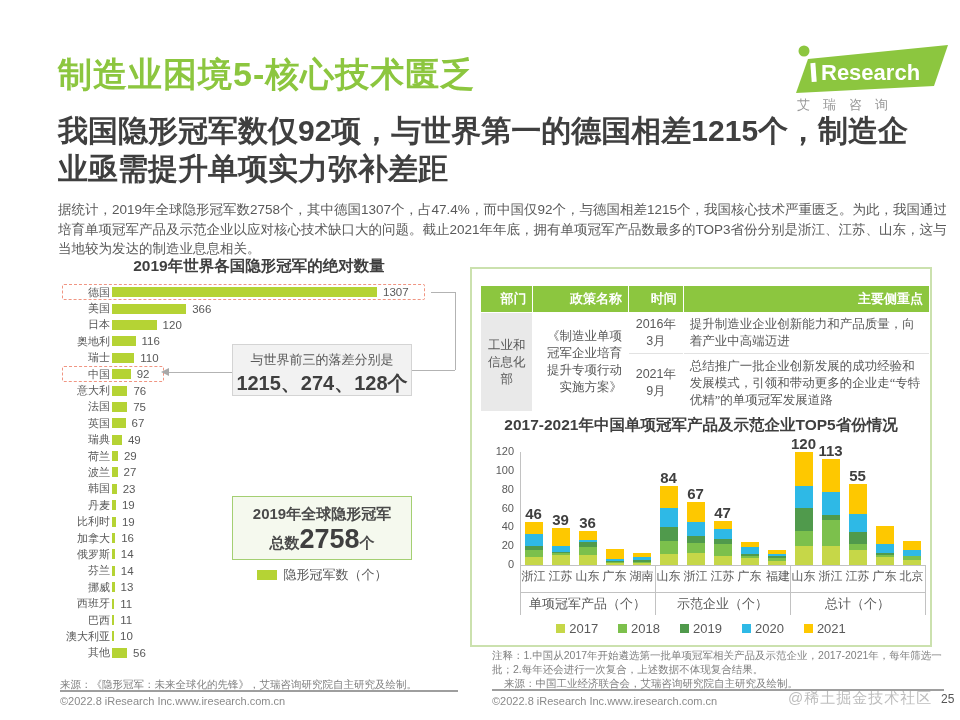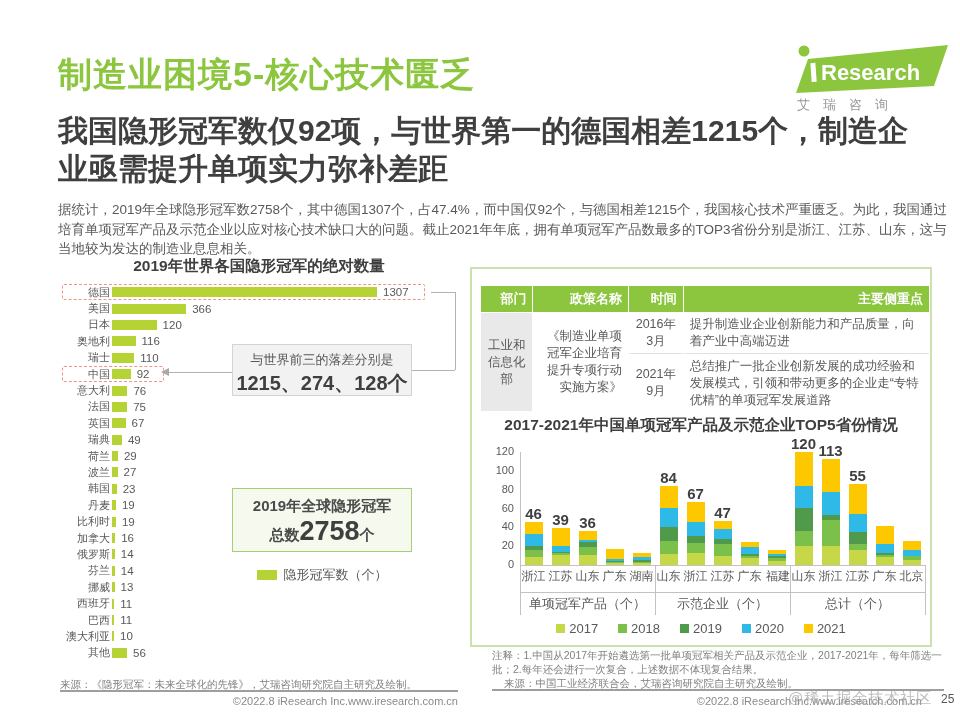--- a/index.html
+++ b/index.html
@@ -20,58 +20,58 @@
   .lrow{position:relative;height:16.4px;display:flex;align-items:center;}
   .lrow-label{width:48px;text-align:right;font-size:11px;color:#595959;flex:0 0 48px;}
   .lrow-bar{height:10px;background:#b5d334;margin-left:2px;flex:0 0 auto;}
   .lrow-val{margin-left:6px;font-size:11.5px;color:#595959;text-align:center;}
   .dash{position:absolute;left:0;top:0;bottom:0;border:1px dashed #f09582;border-radius:2px;}
   .conn{border-color:#b3b3b3;}
   .callout1{left:172px;top:88px;width:180px;height:52px;background:#f2f2f2;border:1px solid #d4d4d4;
             text-align:center;padding-top:6px;box-sizing:border-box;}
   .callout1 .l1{font-size:13px;color:#595959;}
   .callout1 .l2{font-size:20px;font-weight:bold;color:#3f3f3f;margin-top:1px;}
-  .callout2{left:172px;top:232px;width:180px;height:64px;background:#f5f9ee;border:1px solid #a4cf72;
+  .callout2{left:172px;top:240px;width:180px;height:64px;background:#f5f9ee;border:1px solid #a4cf72;
             text-align:center;padding-top:8px;box-sizing:border-box;}
   .callout2 .l1{font-size:15px;font-weight:bold;color:#4a4a4a;}
   .callout2 .l2{font-size:15px;font-weight:bold;color:#4a4a4a;margin-top:0px;}
   .callout2 .huge{font-size:27px;font-weight:bold;color:#3f3f3f;}
   .llegend{left:172px;top:310px;width:180px;display:flex;align-items:center;justify-content:center;gap:7px;}
   .llegend .sw{width:20px;height:10px;background:#b5d334;}
   .llegend .tx{font-size:13px;color:#595959;}
   
   .rbox{left:470px;top:267px;width:462px;height:380px;border:2px solid #cbe1ae;box-sizing:border-box;}
   .rbox-title{position:absolute;left:0;top:-12px;width:100%;text-align:center;}
   .rbox-title span{background:#fff;padding:0 12px;font-size:16.5px;font-weight:bold;color:#3f3f3f;}
   .ptable{position:absolute;left:8px;top:16px;border-collapse:separate;border-spacing:1px;}
   .ptable th{background:#8cc63f;color:#fff;font-size:13px;font-weight:bold;text-align:right;
              padding:4px 6px;height:16px;}
   .ptable td{font-size:12.5px;color:#595959;line-height:1.35;padding:3px 6px;vertical-align:middle;}
   .ptable .dept{background:#e9e9e9;text-align:center;width:40px;}
   .ptable .policy{text-align:right;width:84px;}
   .ptable .time{text-align:center;width:42px;}
-  .ptable .focus{width:238px;}
+  .ptable .focus{width:238px;font-family:Liberation Serif, serif;}
   .ptable .rsep{border-bottom:1px solid #e2e2e2;}
   .schart-title{position:absolute;left:0;top:146px;width:100%;text-align:center;
                 font-size:15.5px;font-weight:bold;color:#3f3f3f;}
   .schart{position:absolute;left:0;top:0;right:0;bottom:0;}
   .ytick{position:absolute;font-size:11px;color:#595959;width:30px;text-align:right;}
   .axline{position:absolute;background:#c2c2c2;}
   .sbar{position:absolute;display:flex;flex-direction:column;width:18px;}
   .sbar .seg{width:100%;}
   .stot{position:absolute;width:40px;text-align:center;font-size:15px;font-weight:bold;color:#3f3f3f;}
   .prov{position:absolute;text-align:center;font-size:12px;color:#595959;top:299px;}
   .grplab{position:absolute;text-align:center;font-size:13px;color:#595959;top:326px;}
   .slegend{position:absolute;left:0;top:352px;width:100%;display:flex;justify-content:center;gap:20px;}
   .slegend .it{display:flex;align-items:center;gap:4px;font-size:13px;color:#595959;}
   .slegend .sq{width:9px;height:9px;}
   
   .srcline{font-size:10.5px;color:#808080;}
   .uline{height:0;border-bottom:2px solid #9e9e9e;}
-  .foot{font-size:11px;color:#8a8a8a;display:flex;justify-content:flex-end;}
+  .foot{font-size:11px;color:#8a8a8a;display:flex;justify-content:flex-start;}
   .rnote{left:492px;top:649px;width:452px;font-size:10.5px;line-height:1.3;color:#808080;}
   .watermark{left:788px;top:689px;font-size:15px;color:#9a9a9a;opacity:.65;white-space:nowrap;letter-spacing:1px;}
   .pagenum{left:941px;top:692px;font-size:12px;color:#555;}
 </style>
 </head>
 <body>
 
 <div class="abs page-title">制造业困境5-核心技术匮乏</div>
 
 <div class="abs logo">

